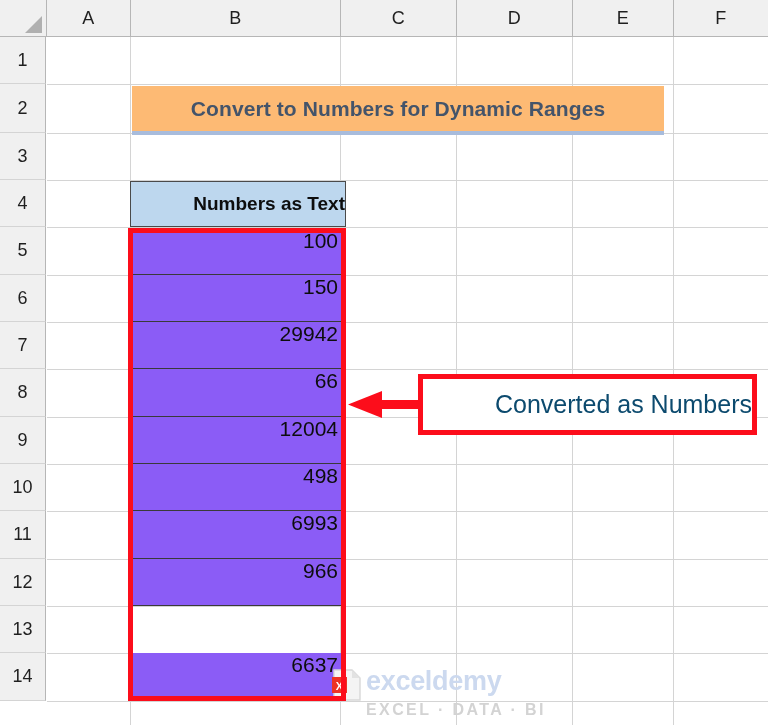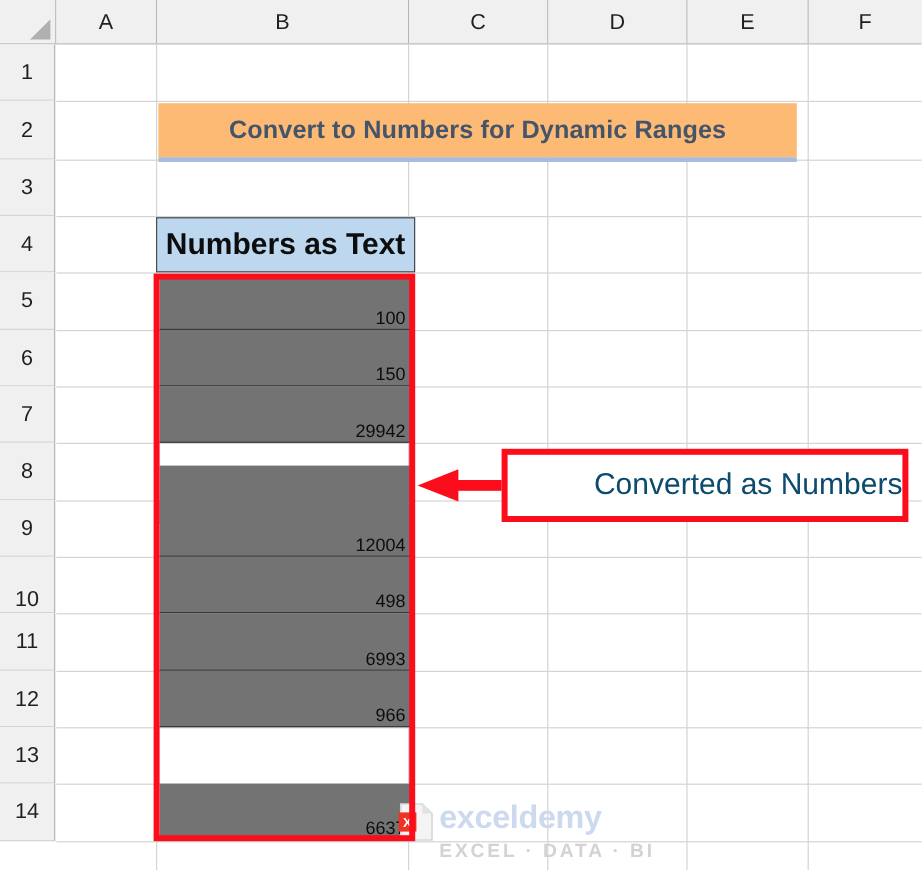--- a/index.html
+++ b/index.html
@@ -114,35 +114,35 @@
   }
 
   
   .tbl-header {
     position: absolute;
     background: #bdd7ee;
     border: 1px solid #4a4a4a;
     box-sizing: border-box;
     display: flex;
     align-items: center;
-    justify-content: center;
-    font-size: 25px;
+    justify-content: flex-end;
+    font-size: 19px;
     font-weight: bold;
     color: #0d0d0d;
   }
   .tbl-cell {
     position: absolute;
-    background: #737373;
+    background: #8b5cf6;
     border-bottom: 1px solid #3a3a3a;
     box-sizing: border-box;
     display: flex;
-    align-items: flex-end;
+    align-items: flex-start;
     justify-content: flex-end;
     padding-right: 5px;
-    font-size: 15px;
+    font-size: 21px;
     color: #0d0d0d;
   }
   .tbl-cell.last { border-bottom: none; }
 
   
   .red-box {
     position: absolute;
     border: 5px solid #fc0d1b;
     box-sizing: border-box;
     background: transparent;
@@ -232,21 +232,21 @@
 
   <div class="tbl-cell" style="left:133px; top:229px; width:210px; height:46px;">
     <span>100</span>
   </div>
   <div class="tbl-cell" style="left:133px; top:275px; width:210px; height:47px;">
     <span>150</span>
   </div>
   <div class="tbl-cell" style="left:133px; top:322px; width:210px; height:47px;">
     <span>29942</span>
   </div>
-  <div class="tbl-cell" style="left:133px; top:388px; width:210px; height:48px;">
+  <div class="tbl-cell" style="left:133px; top:369px; width:210px; height:48px;">
     <span>66</span>
   </div>
   <div class="tbl-cell" style="left:133px; top:417px; width:210px; height:47px;padding-left:36px;">
     <span>12004</span>
   </div>
   <div class="tbl-cell" style="left:133px; top:464px; width:210px; height:47px;">
     <span>498</span>
   </div>
   <div class="tbl-cell" style="left:133px; top:511px; width:210px; height:48px;">
     <span>6993</span>
@@ -328,21 +328,21 @@
     </div>
   <div class="row-head" style="top:322px; height:47px;">
       <span>7</span>
     </div>
   <div class="row-head" style="top:369px; height:48px;">
       <span>8</span>
     </div>
   <div class="row-head" style="top:417px; height:47px;">
       <span>9</span>
     </div>
-  <div class="row-head" style="top:464px; height:47px;align-items:flex-end;">
+  <div class="row-head" style="top:464px; height:47px;">
       <span>10</span>
     </div>
   <div class="row-head" style="top:511px; height:48px;justify-content:center;">
       <span>11</span>
     </div>
   <div class="row-head" style="top:559px; height:47px;">
       <span>12</span>
     </div>
   <div class="row-head" style="top:606px; height:47px;">
       <span>13</span>

